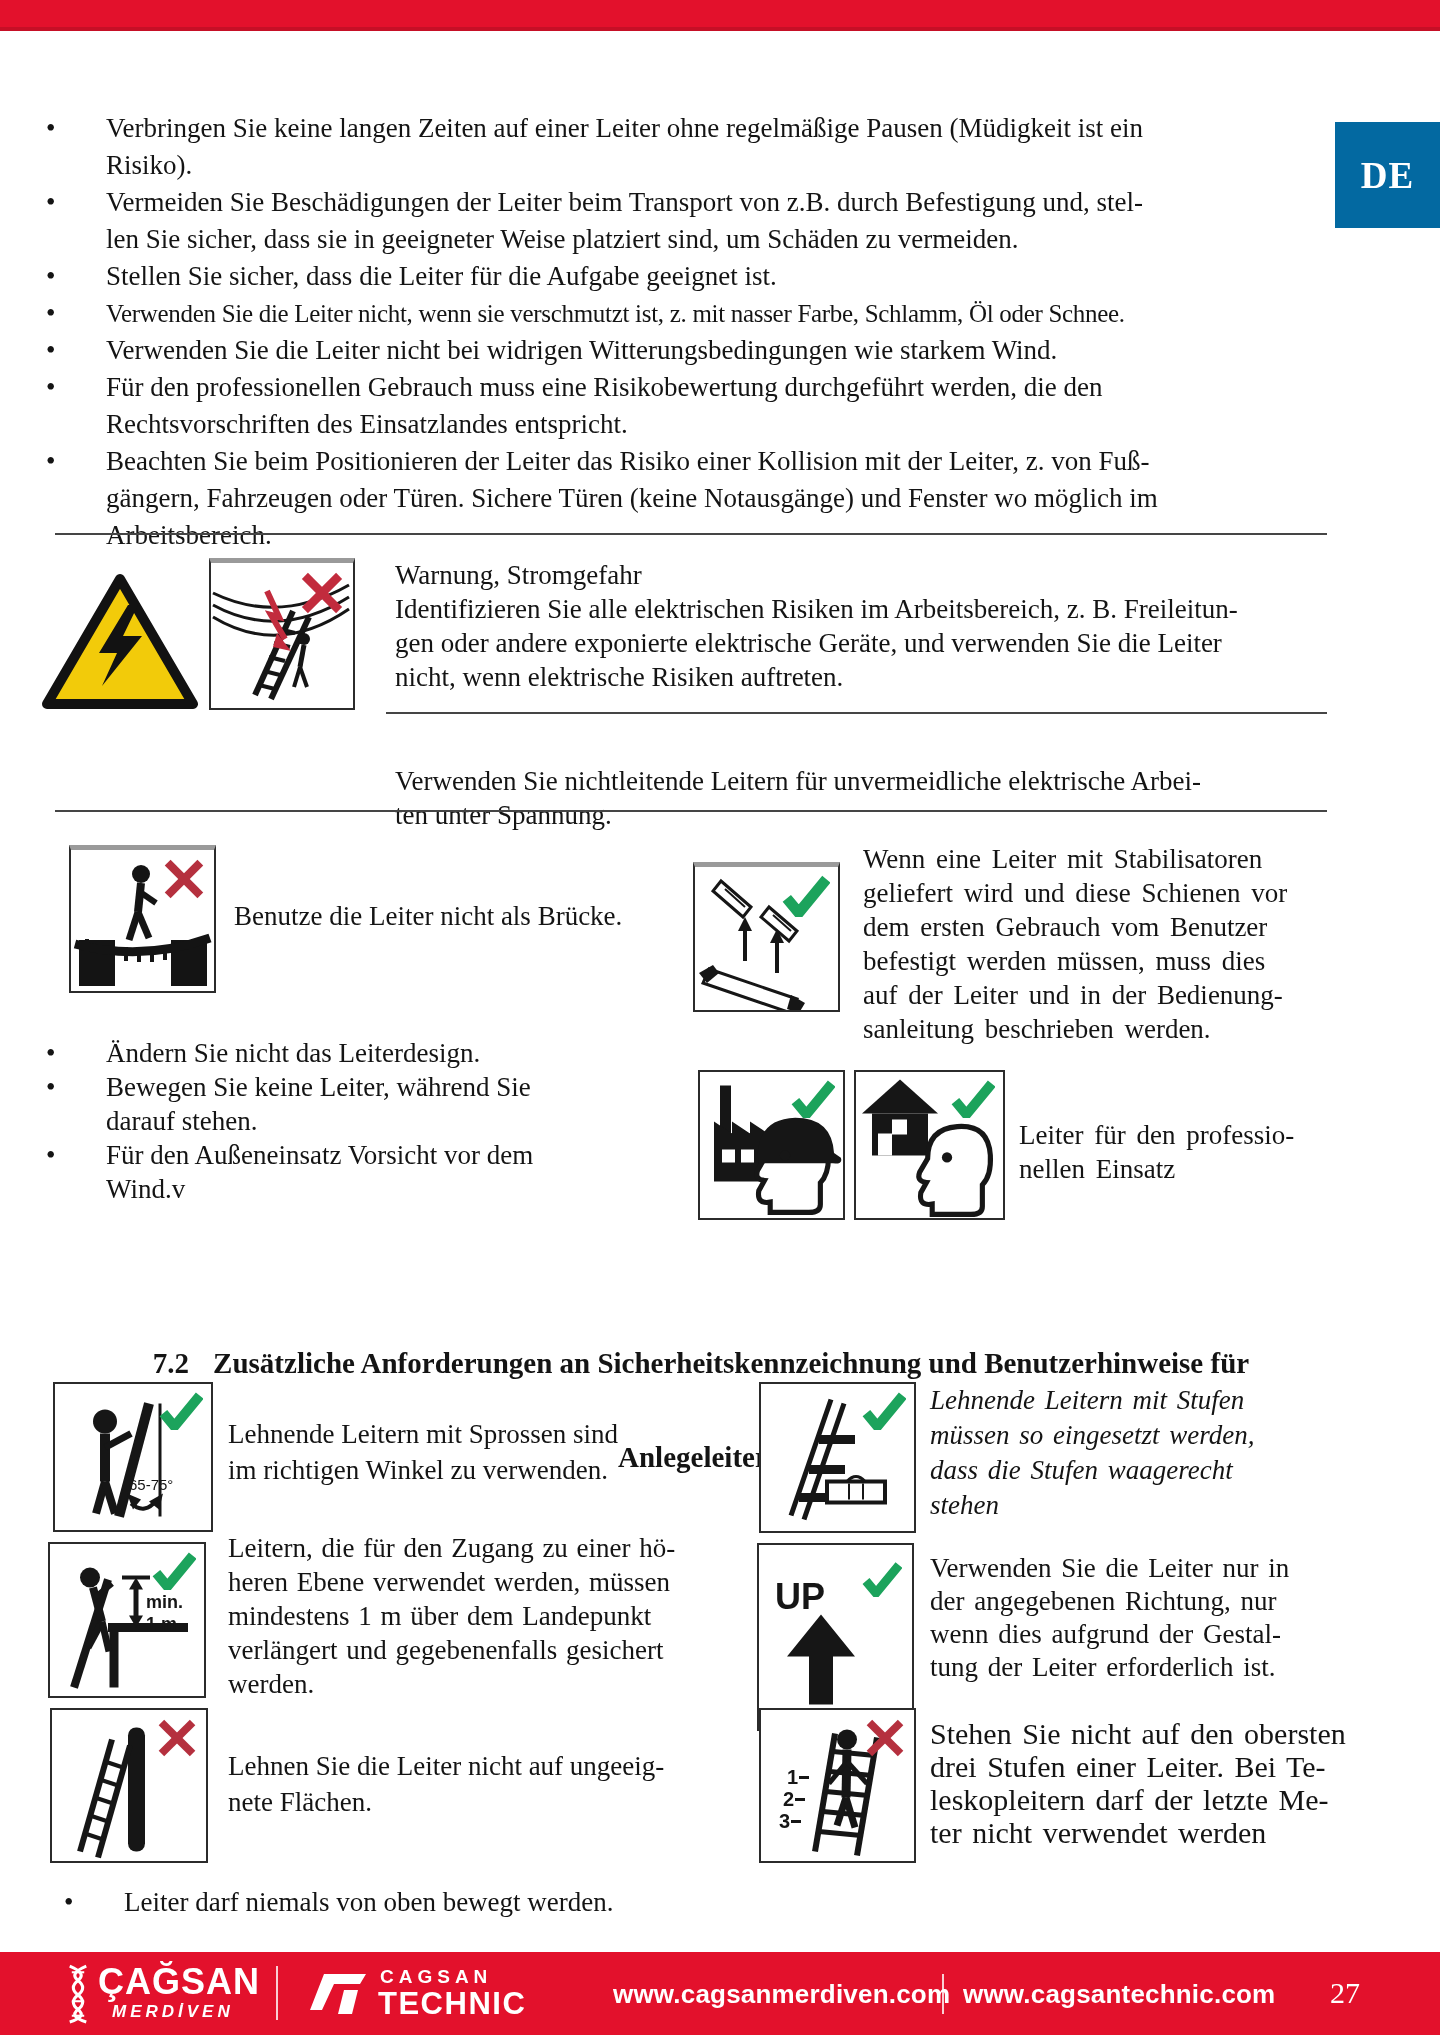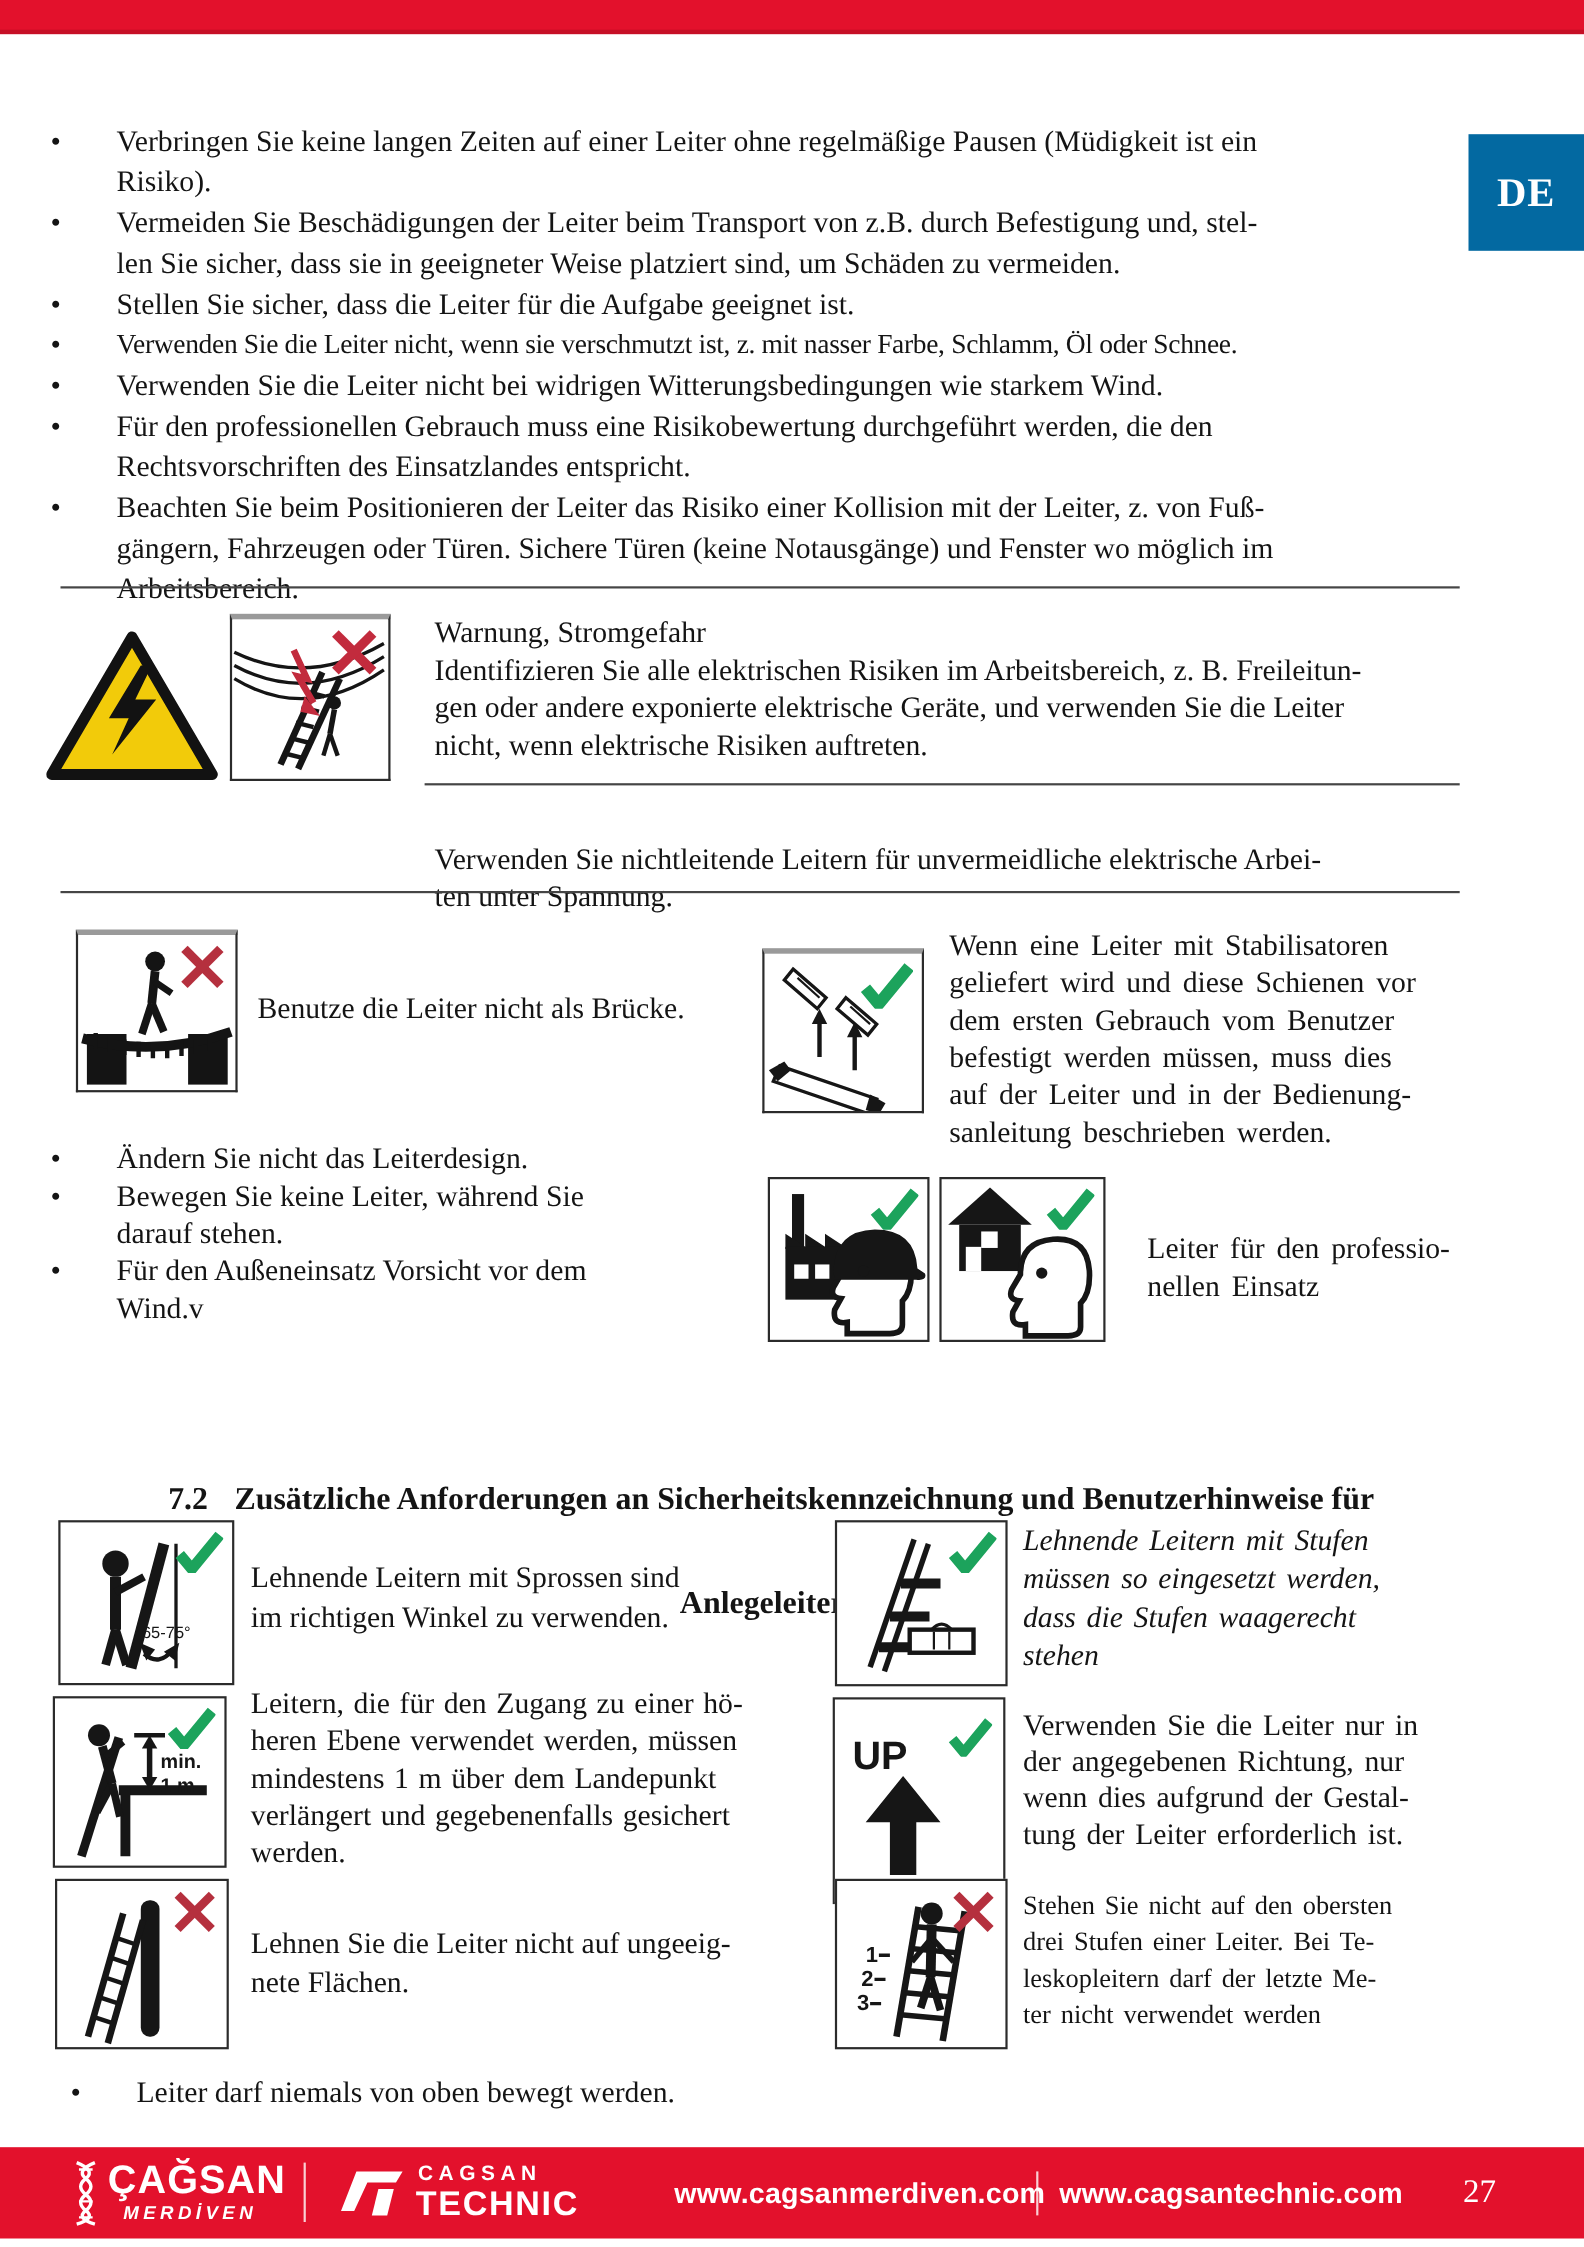--- a/index.html
+++ b/index.html
@@ -239,21 +239,21 @@
       <g transform="translate(42,36) scale(1.14)">
         <path d="M30,92 L30,83 Q18,85 20,73 L25,64 Q16,63 19,55 L26,43 Q26,17 52,15 Q79,13 81,40 Q82,58 74,66 L74,85 Q74,92 64,92 Z" fill="#ffffff" stroke="#161616" stroke-width="4.5"></path>
         <circle cx="43" cy="42" r="4.5" fill="#161616"></circle>
       </g>
     </svg>
     <svg class="chk" viewBox="0 0 40 34">
       <path d="M4 19 L14 31 L37 3" fill="none" stroke="#1CA35C" stroke-width="9"></path>
     </svg>
   </div>
 
-  <div class="abs txt34 just" style="left:1019px;top:1118px;width:330px;margin-left:24px;">Leiter für den professio-
+  <div class="abs txt34 just" style="left:1019px;top:1118px;width:330px;">Leiter für den professio-
 nellen Einsatz</div>
 
   <div class="abs h72" style="left:46px;top:1246px;width:1310px;">
     <div>
       <span class="num">7.2</span><span>Zusätzliche Anforderungen an Sicherheitskennzeichnung und Benutzerhinweise für</span>
     </div>
     <div>Anlegeleitern</div>
   </div>
 
   <div class="abs pbox" style="left:53px;top:1382px;width:160px;height:150px;">
@@ -382,21 +382,21 @@
       <text x="18" y="116" class="svgtxt" font-size="20" font-weight="bold">3</text>
       <line x1="38" y1="66" x2="48" y2="66" stroke="#161616" stroke-width="3"></line>
       <line x1="34" y1="88" x2="44" y2="88" stroke="#161616" stroke-width="3"></line>
       <line x1="30" y1="110" x2="40" y2="110" stroke="#161616" stroke-width="3"></line>
     </svg>
     <svg class="crx" viewBox="0 0 36 36">
       <line x1="4" y1="4" x2="32" y2="32" stroke="#B5303E" stroke-width="7"></line>
       <line x1="32" y1="4" x2="4" y2="32" stroke="#B5303E" stroke-width="7"></line>
     </svg>
   </div>
-  <div class="abs" style="left:930px;top:1717px;width:430px;font-size:24px;line-height:33px;white-space:pre-line;word-spacing:3px;">Stehen Sie nicht auf den obersten
+  <div class="abs" style="left:930px;top:1717px;width:430px;font-size:30px;line-height:33px;white-space:pre-line;word-spacing:3px;">Stehen Sie nicht auf den obersten
 drei Stufen einer Leiter. Bei Te-
 leskopleitern darf der letzte Me-
 ter nicht verwendet werden</div>
 
   <div class="abs brow" style="left:64px;top:1884px;width:900px;">
     <span class="dot">•</span>
     <span class="txt">Leiter darf niemals von oben bewegt werden.</span>
   </div>
 
   <div class="abs footer">

